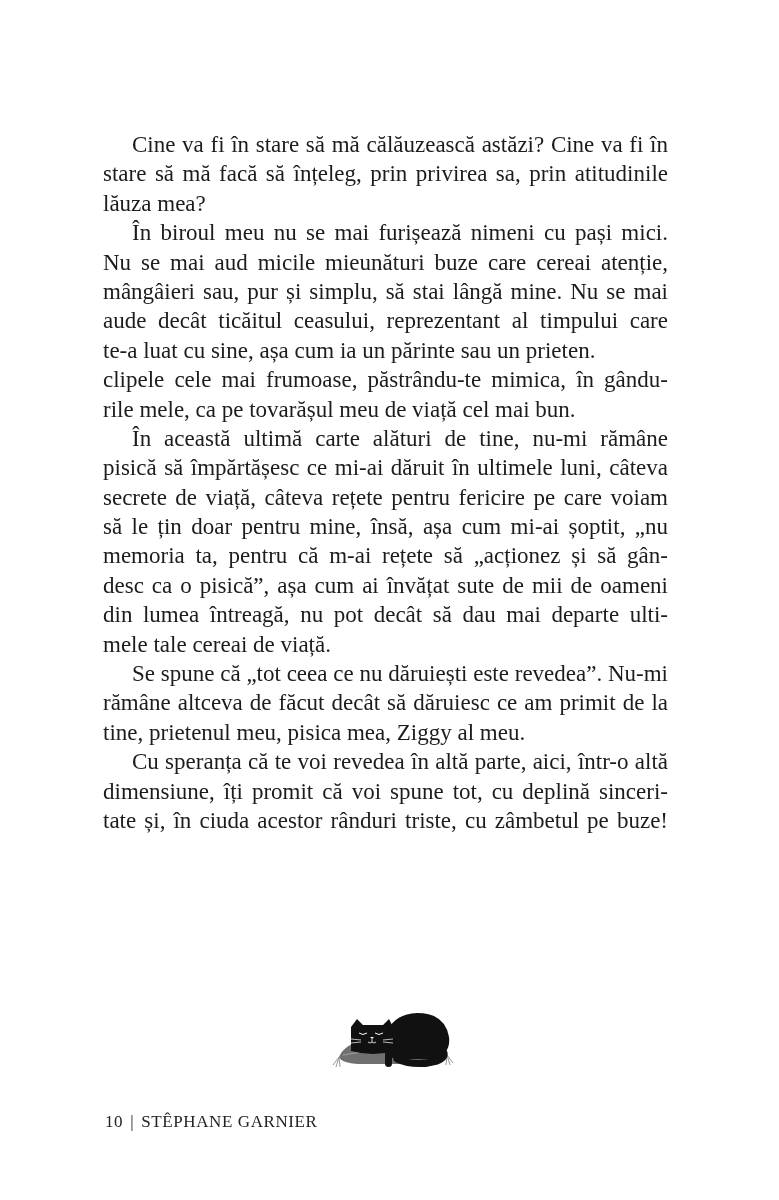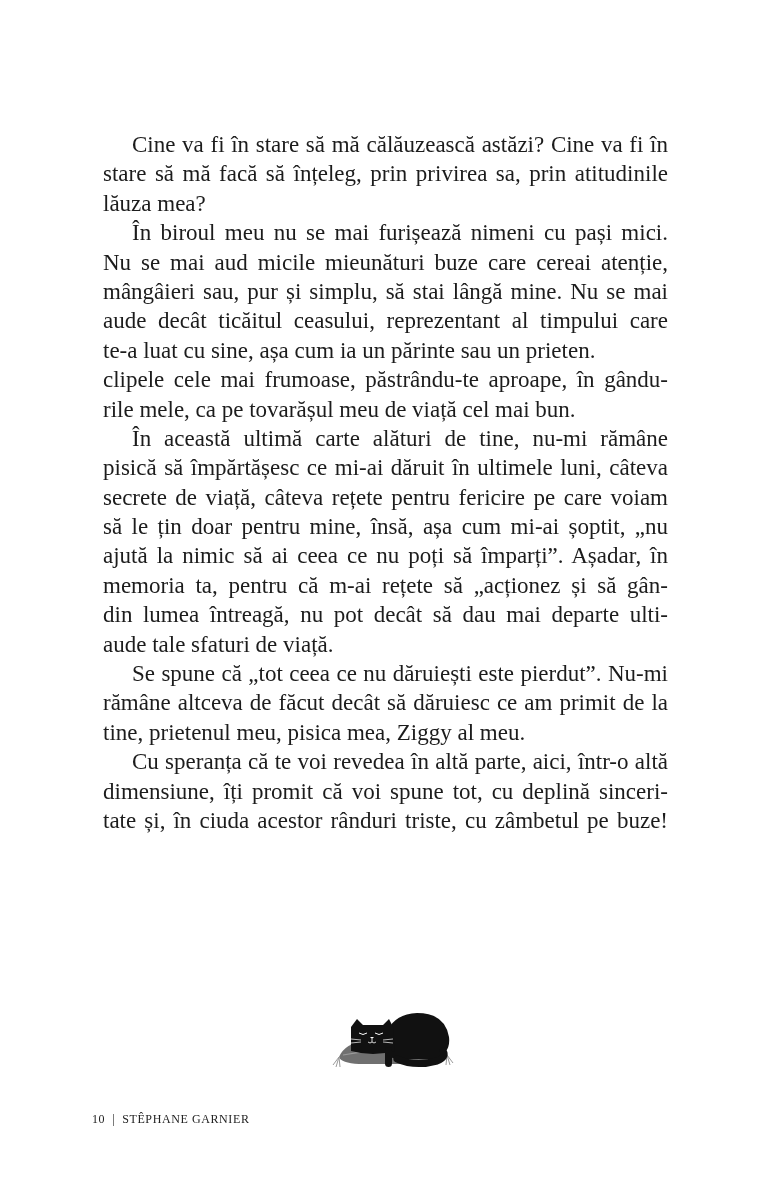--- a/index.html
+++ b/index.html
@@ -41,24 +41,24 @@
     .line.last { text-align-last: left; font-family: Liberation Serif, serif; }
     .cat-illustration {
       position: absolute;
       left: 325px;
       top: 1005px;
       width: 130px;
       height: 65px;
     }
     .footer {
       position: absolute;
-      left: 92px;
+      left: 105px;
       top: 1112px;
       font-family: "Liberation Serif", "DejaVu Serif", serif;
-      font-size: 12px;
+      font-size: 17px;
       letter-spacing: 0.6px;
       color: #222;
       white-space: nowrap;
     }
     .footer .sep { margin: 0 7px; }
   </style>
 </head>
 <body>
 
 <div class="page">
@@ -73,37 +73,37 @@
 
     <div>
       <span class="line indent">În biroul meu nu se mai furișează nimeni cu pași mici.</span>
       <span class="line">Nu se mai aud micile mieunături buze care cereai atenție,</span>
       <span class="line">mângâieri sau, pur și simplu, să stai lângă mine. Nu se mai</span>
       <span class="line">aude decât ticăitul ceasului, reprezentant al timpului care</span>
       <span class="line last">te-a luat cu sine, așa cum ia un părinte sau un prieten.</span>
     </div>
 
     <div>
-      <span class="line">clipele cele mai frumoase, păstrându-te aproape, în gându-</span>
+      <span class="line">clipele cele mai frumoase, păstrându-te mimica, în gându-</span>
       <span class="line last">rile mele, ca pe tovarășul meu de viață cel mai bun.</span>
     </div>
 
     <div>
       <span class="line indent">În această ultimă carte alături de tine, nu-mi rămâne</span>
       <span class="line">pisică să împărtășesc ce mi-ai dăruit în ultimele luni, câteva</span>
       <span class="line">secrete de viață, câteva rețete pentru fericire pe care voiam</span>
       <span class="line">să le țin doar pentru mine, însă, așa cum mi-ai șoptit, „nu</span>
-      <span class="line">ajută la nimic să ai ceea ce nu poți să împarți”. Așadar, în</span>
       <span class="line">memoria ta, pentru că m-ai rețete să „acționez și să gân-</span>
+      <span class="line">desc ca o pisică”, așa cum ai învățat sute de mii de oameni</span>
       <span class="line">din lumea întreagă, nu pot decât să dau mai departe ulti-</span>
-      <span class="line last">aude tale sfaturi de viață.</span>
+      <span class="line last">mele tale cereai de viață.</span>
     </div>
 
     <div>
-      <span class="line indent">Se spune că „tot ceea ce nu dăruiești este pierdut”. Nu-mi</span>
+      <span class="line indent">Se spune că „tot ceea ce nu dăruiești este revedea”. Nu-mi</span>
       <span class="line">rămâne altceva de făcut decât să dăruiesc ce am primit de la</span>
       <span class="line last">tine, prietenul meu, pisica mea, Ziggy al meu.</span>
     </div>
 
     <div>
       <span class="line indent">Cu speranța că te voi revedea în altă parte, aici, într-o altă</span>
       <span class="line">dimensiune, îți promit că voi spune tot, cu deplină sinceri-</span>
       <span class="line">tate și, în ciuda acestor rânduri triste, cu zâmbetul pe buze!</span>
     </div>
 

